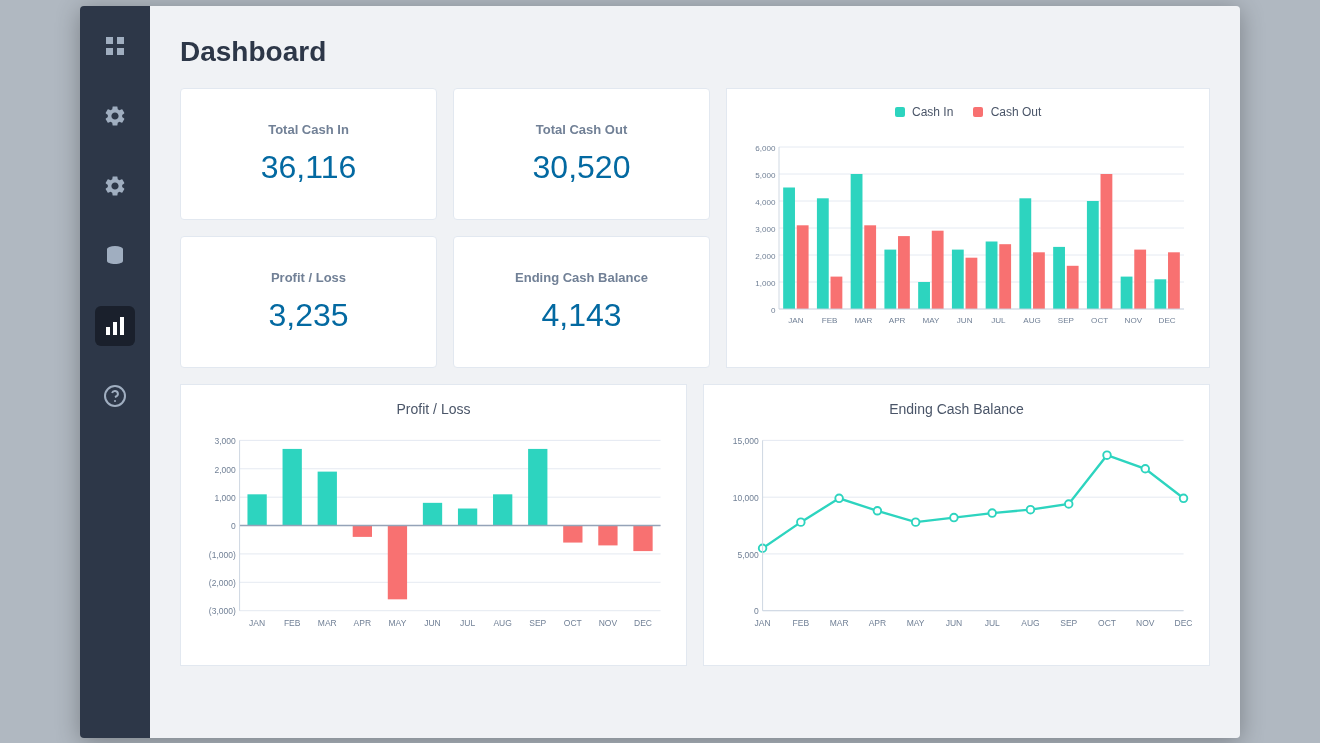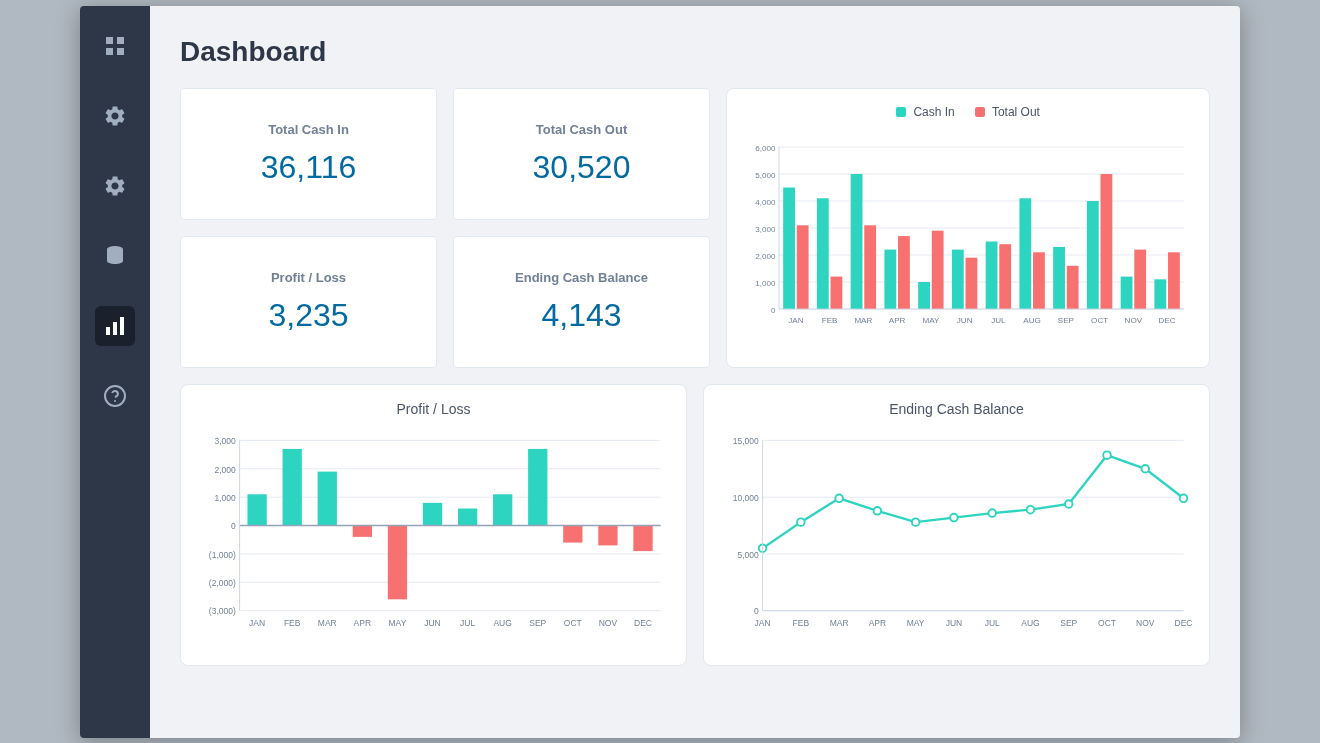--- a/index.html
+++ b/index.html
@@ -85,21 +85,21 @@
       text-align: center;
       margin-bottom: 12px;
     }
     .kpi-value {
       font-size: 32px;
       color: #0369a1;
       font-weight: 300;
     }
     .chart-card {
       background: #fff;
-      border-radius: 8px;
+      border-radius: 0;
       border: 1px solid #e2e8f0;
       padding: 16px;
       position: relative;
     }
     .chart-title {
       text-align: center;
       font-size: 14px;
       color: #4a5568;
       margin-bottom: 8px;
       font-weight: 500;
@@ -208,21 +208,21 @@
       </div>
 
       <div class="chart-card">
         <div class="chart-legend">
           <span>
             <span class="legend-dot" style="background:#2dd4bf;"></span>
             <span>Cash In</span>
           </span>
           <span>
             <span class="legend-dot" style="background:#f87171;"></span>
-            <span>Total Out</span>
+            <span>Cash Out</span>
           </span>
         </div>
         <svg id="cashflow-svg" width="100%" height="220" viewBox="0 0 500 220">
             <line x1="40" y1="190" x2="490" y2="190" stroke="#e2e8f0" stroke-width="1"></line>
             <text x="36" y="194" text-anchor="end" font-size="9" fill="#718096">0</text>
             <line x1="40" y1="160" x2="490" y2="160" stroke="#e2e8f0" stroke-width="1"></line>
             <text x="36" y="164" text-anchor="end" font-size="9" fill="#718096">1,000</text>
             <line x1="40" y1="130" x2="490" y2="130" stroke="#e2e8f0" stroke-width="1"></line>
             <text x="36" y="134" text-anchor="end" font-size="9" fill="#718096">2,000</text>
             <line x1="40" y1="100" x2="490" y2="100" stroke="#e2e8f0" stroke-width="1"></line>

